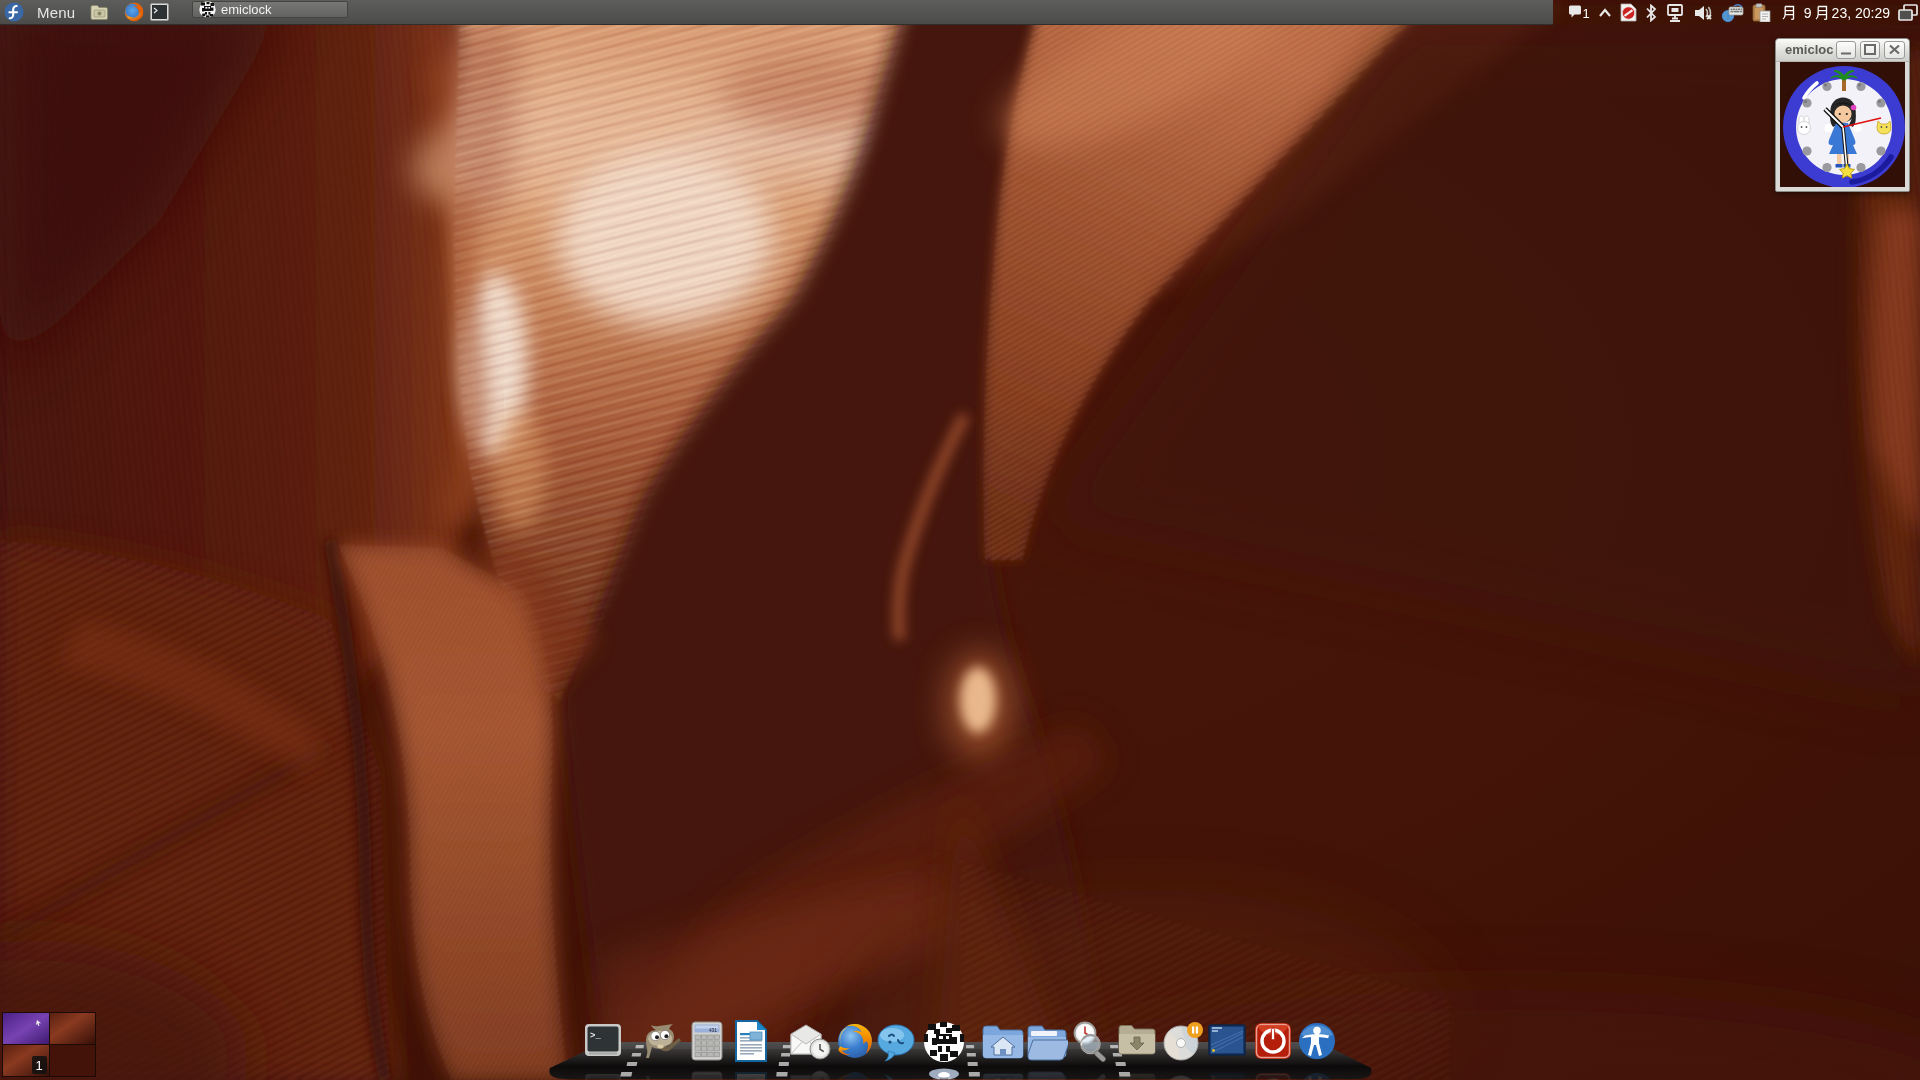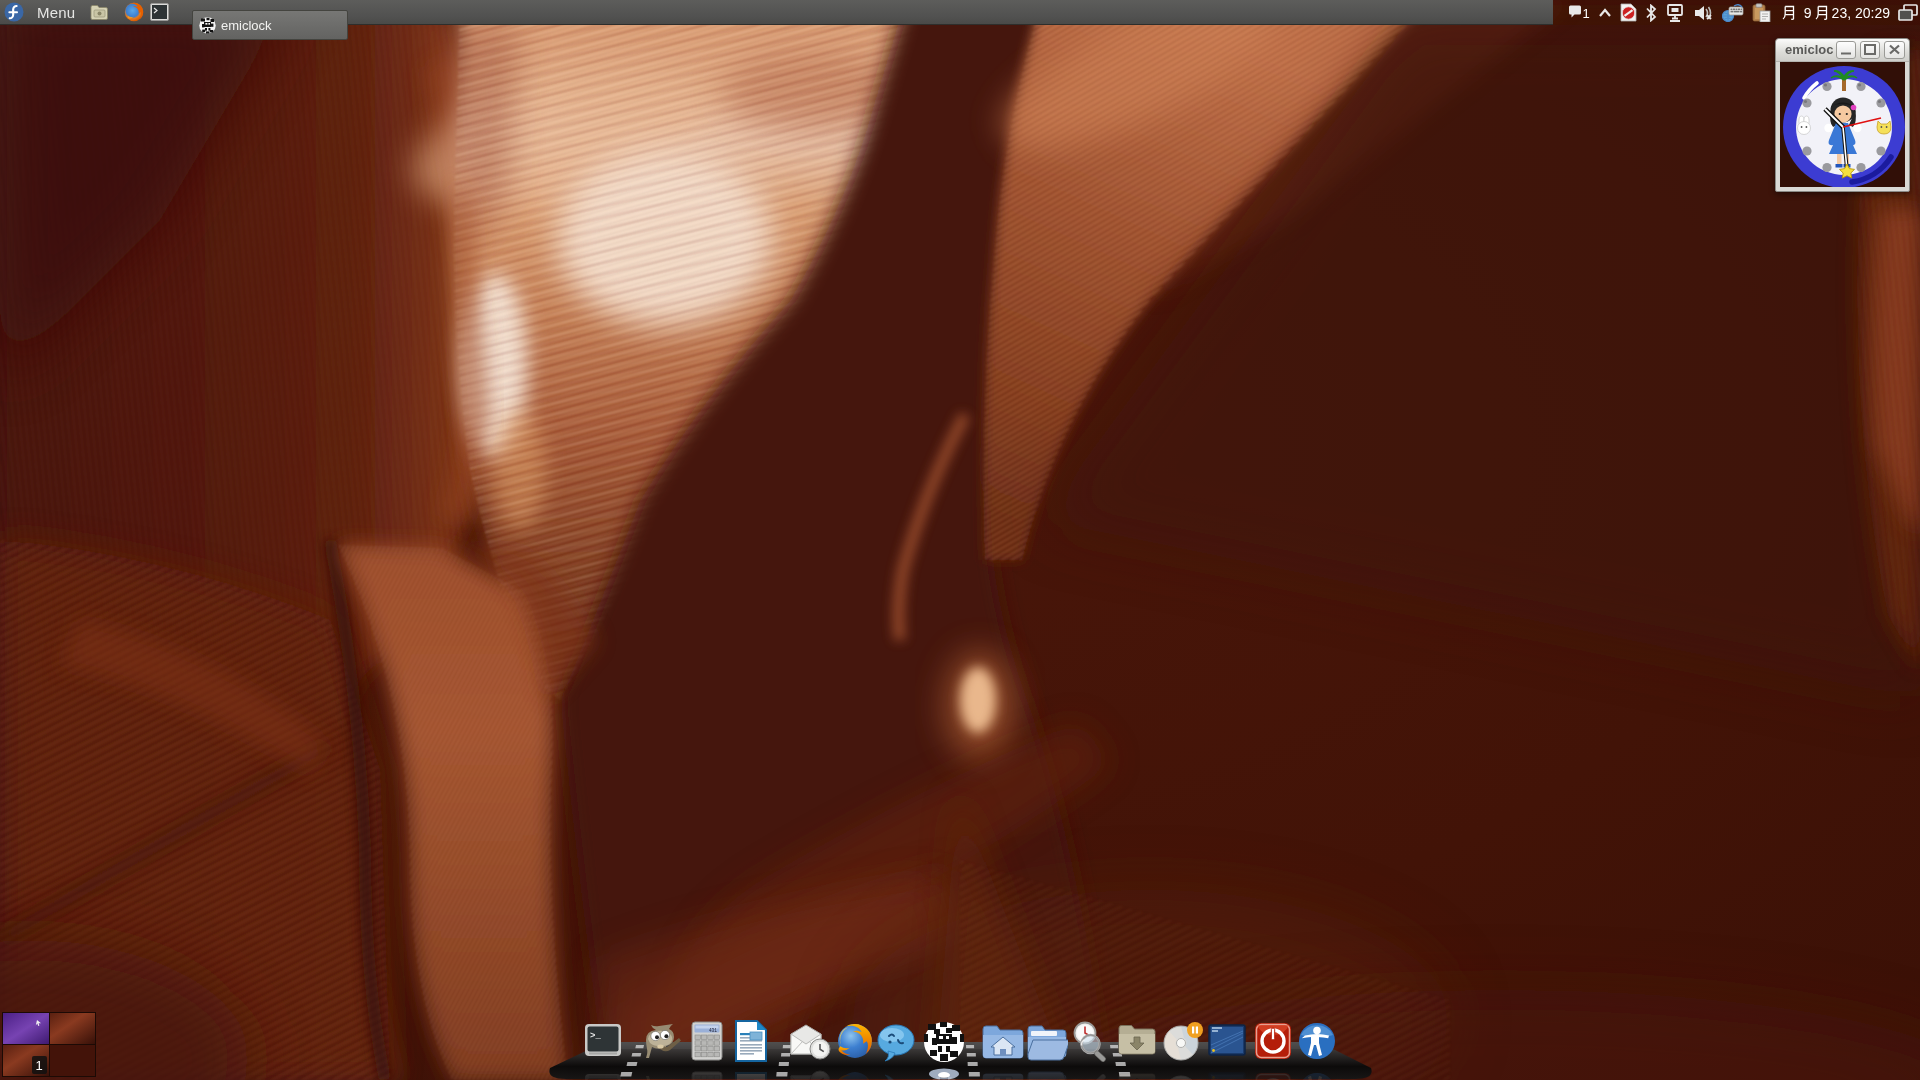--- a/index.html
+++ b/index.html
@@ -4,23 +4,23 @@
 <style>
   * { margin:0; padding:0; box-sizing:border-box; }
   html,body { width:1920px; height:1080px; overflow:hidden; background:#40120a; font-family:"Liberation Sans",sans-serif; }
   #wall { position:absolute; left:0; top:0; width:1920px; height:1080px; z-index:1; }
   
   #panel { position:absolute; left:0; top:0; width:1553px; height:25px;
     background:linear-gradient(#5d5d5b,#515150 70%,#4a4a48);
     border-bottom:1px solid #2e2e2c; display:flex; align-items:center; z-index:50; }
   #menu-txt { color:#e6e6e4; font-size:15px; margin-left:10px; margin-right:12px; letter-spacing:0.2px; }
   .picon { margin:0 3px; display:flex; align-items:center; }
-  #taskbtn { position:absolute; left:192px; top:1px; width:156px; height:30px;
+  #taskbtn { position:absolute; left:192px; top:1px; width:156px; height:17px;
     background:linear-gradient(#777775,#636361); border:1px solid #44443f; border-radius:2px;
-    display:flex; align-items:center; color:#fff; font-size:13px; z-index:60;margin-top:9px; }
+    display:flex; align-items:center; color:#fff; font-size:13px; z-index:60; }
   #taskbtn span.txt { margin-left:5px; color:#f2f2f0; }
   #tray { position:absolute; right:0; top:0; height:25px; display:flex; align-items:center; z-index:60; }
   .tico { margin:0 4px; display:flex; align-items:center; }
   #clocktxt { color:#fff; font-size:14px; margin:0 4px 0 6px; display:flex; align-items:center; white-space:nowrap; }
   
   #emiwin { position:absolute; left:1775px; top:38px; width:135px; height:154px;
     background:#d9d9d5; border:1px solid #8a8a86; border-radius:4px 4px 2px 2px;
     box-shadow:0 2px 6px rgba(0,0,0,0.45); z-index:40; }
   #emititle { position:absolute; left:0; top:0; right:0; height:23px;
     background:linear-gradient(#fbfbfa,#dcdcd8 60%,#cfcfcb); border-bottom:1px solid #b4b4b0;

